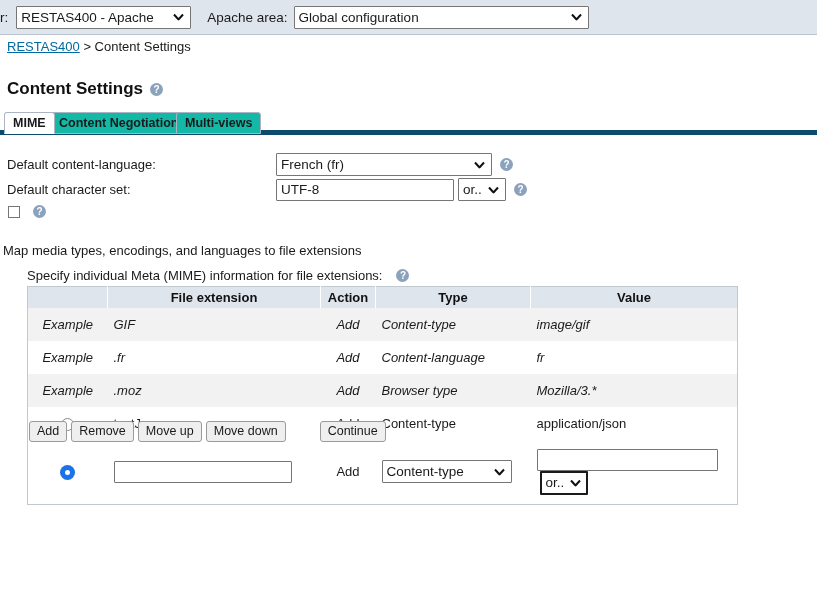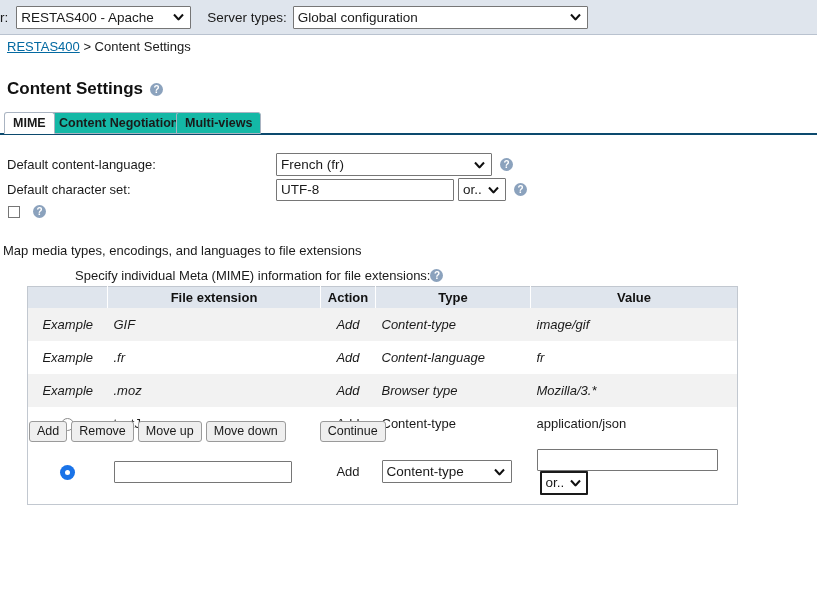--- a/index.html
+++ b/index.html
@@ -103,21 +103,21 @@
     vertical-align: middle;
     cursor: pointer;
     user-select: none;
   }
 
   
   .tabbar {
     position: absolute;
     left: 0; top: 112px;
     width: 817px; height: 23px;
-    border-bottom: 2px solid #0c4a6e;
+    border-bottom: 5px solid #0c4a6e;
   }
   .tab {
     position: absolute;
     top: 0;
     height: 22px;
     line-height: 20px;
     padding: 0 8px;
     font-size: 12.5px;
     font-weight: bold;
     color: #1a1a1a;
@@ -175,22 +175,21 @@
     position: absolute;
     left: 3px; top: 243px;
     font-size: 13px;
   }
   .table-caption {
     position: absolute;
     left: 27px; top: 268px;
     font-size: 13px;
     display: flex;
     align-items: center;
-    gap: 0;
-    margin-left: 48px;
+    gap: 14px;
   }
 
   
   .maptable {
     position: absolute;
     left: 27px; top: 286px;
     width: 711px;
     border-collapse: collapse;
     font-size: 13px;
     border: 1px solid #c2c8d0;
@@ -291,21 +290,21 @@
   <span class="selwrap">
     <select class="std" id="server-select">
       <option>RESTAS400 - Apache</option>
     </select>
     <span class="arrow">
       <svg width="11" height="7" viewBox="0 0 11 7">
           <path d="M1 1 L5.5 6 L10 1" stroke="#111" stroke-width="2" fill="none"></path>
         </svg>
     </span>
   </span>
-  <span class="area-label">Server types:</span>
+  <span class="area-label">Apache area:</span>
   <span class="selwrap">
     <select class="std" id="area-select">
       <option>Global configuration</option>
     </select>
     <span class="arrow">
       <svg width="11" height="7" viewBox="0 0 11 7">
           <path d="M1 1 L5.5 6 L10 1" stroke="#111" stroke-width="2" fill="none"></path>
         </svg>
     </span>
   </span>

